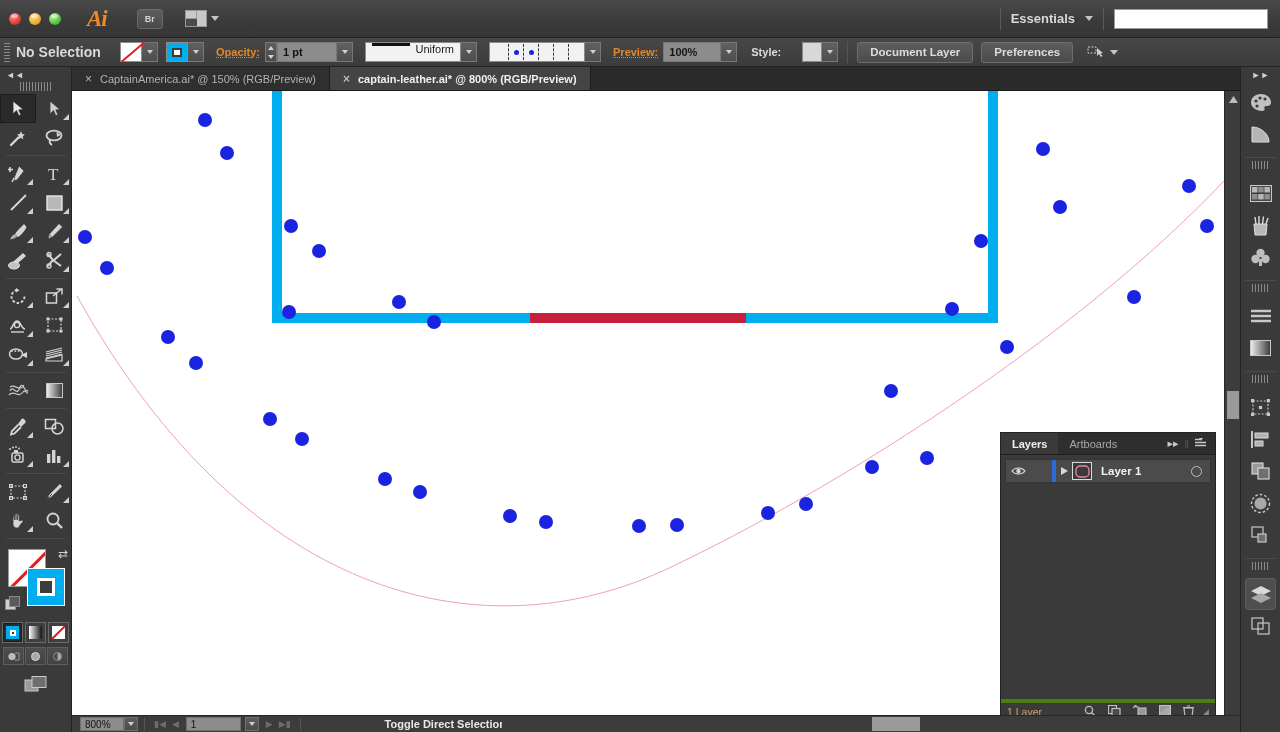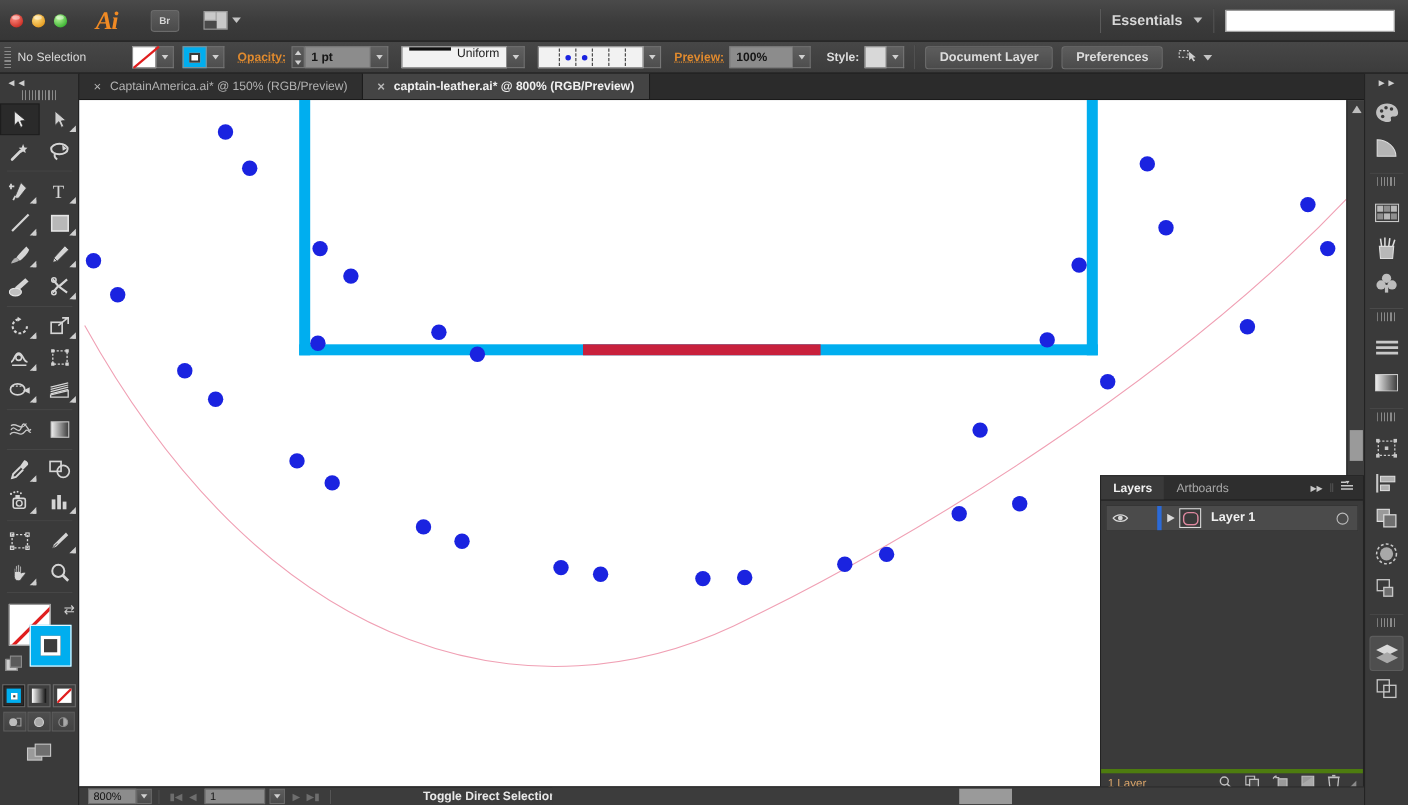--- a/index.html
+++ b/index.html
@@ -50,21 +50,21 @@
 
   
   .optbar {
     position: absolute; left: 0; top: 38px; width: 1280px; height: 29px;
     background: linear-gradient(#474747,#3c3c3c);
     border-bottom: 1px solid #232323;
     display: flex; align-items: center; padding-left: 4px; gap: 0;
   }
   .grip { width: 6px; height: 19px; margin-right: 6px;
           background: repeating-linear-gradient(#8a8a8a 0 1px, transparent 1px 3px); }
-  .sel-label { font-weight: normal; font-size: 11px; color: #d9d9d9; width: 104px; }
+  .sel-label { font-weight: bold; font-size: 14px; color: #d9d9d9; width: 104px; }
   .ob-sep { width: 1px; height: 22px; background: #2c2c2c; border-right: 1px solid #565656;
             margin: 0 9px; }
   .swatch-box { width: 22px; height: 20px; border: 1px solid #8d8d8d; background: #fff; position: relative; }
   .swatch-none { background: #fff; }
   .swatch-none::after { content:""; position:absolute; left:-3px; top:8px; width:30px; height:2px;
                         background:#e01e1e; transform: rotate(-40deg); transform-origin:center; }
   .swatch-stroke { background: #00aeef; display:flex; align-items:center; justify-content:center; }
   .swatch-stroke i { width:10px; height:9px; background:#fff; border:2px solid #3b3b3b; display:block; }
   .dd-btn { width: 16px; height: 20px; background: linear-gradient(#606060,#4e4e4e);
             border: 1px solid #777; border-left: none; display:flex; align-items:center; justify-content:center; }
@@ -151,21 +151,21 @@
              border-left:1px solid #272727; }
   .vs-arrow-up { position:absolute; left:0; top:0; width:16px; height:16px; display:flex;
                  align-items:center; justify-content:center; }
   .vs-thumb { position:absolute; left:2px; top:300px; width:12px; height:28px; background:#9a9a9a; }
   .blue-dot { position:absolute; width:14px; height:14px; border-radius:50%; background:#1a23e0; }
   .cyan-rect { position:absolute; border:10px solid #00aeef; border-top:none; background:transparent; }
   .red-seg { position:absolute; height:10px; background:#c8203c; }
   .guide-curve { position:absolute; left:0; top:0; width:100%; height:100%; pointer-events:none; }
 
   
-  .layers { position:absolute; left:1000px; top:432px; width:240px; height:286px;
+  .layers { position:absolute; left:1000px; top:432px; width:216px; height:286px;
             background:#3a3a3a; border:1px solid #232323; }
   .lp-tabs { height:22px; background:#2e2e2e; display:flex; align-items:stretch;
              border-bottom:1px solid #1f1f1f; }
   .lp-tab { padding:0 11px; display:flex; align-items:center; font-size:11px; }
   .lp-tab.on { background:#3a3a3a; color:#f0f0f0; font-weight:bold; }
   .lp-tab.off { color:#a8a8a8; }
   .lp-tools { margin-left:auto; display:flex; align-items:center; gap:6px; padding-right:7px; color:#c8c8c8; }
   .lp-body { position:relative; height:240px; background:#3a3a3a; }
   .layer-row { height:24px; margin:4px 4px 0 4px; background:#4b4b4b; display:flex; align-items:center;
                border:1px solid #353535; }
@@ -286,21 +286,21 @@
       </span>
 
     <span style="width:12px"></span>
     <span class="lbl-or">Preview:</span>
     <span class="field" style="width:58px">100%</span>
     <span class="dd-btn">
         <i class="caret"></i>
       </span>
 
     <span style="width:14px"></span>
-    <span style="font-weight:bold;color:#dcdcdc;margin-right:5px">Style:</span>
+    <span style="font-weight:bold;color:#dcdcdc;margin-right:21px">Style:</span>
     <span class="style-sw"></span>
     <span class="dd-btn">
         <i class="caret"></i>
       </span>
 
     <span class="ob-sep"></span>
     <span class="btn3d">Document Layer</span>
     <span style="width:8px"></span>
     <span class="btn3d">Preferences</span>
 

